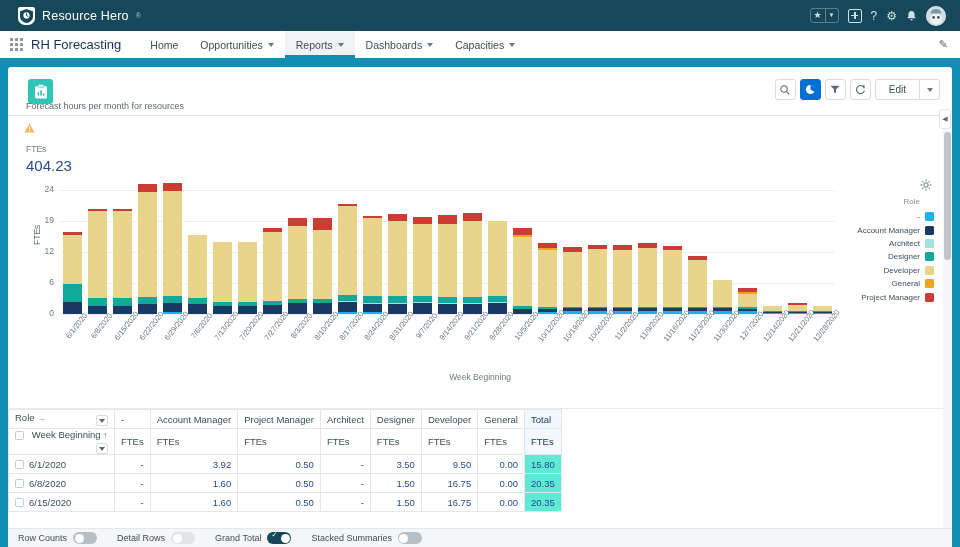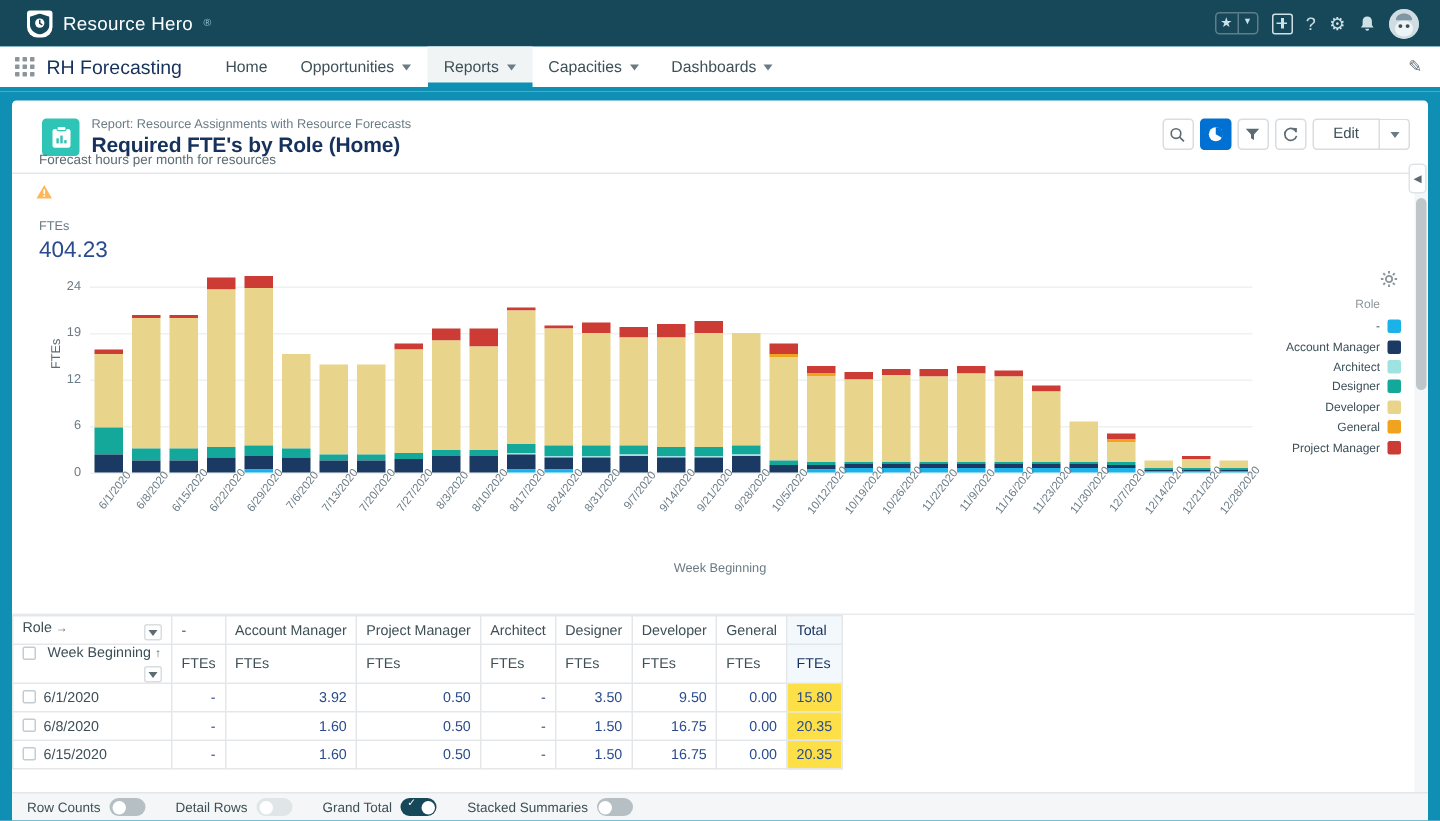--- a/index.html
+++ b/index.html
@@ -151,21 +151,21 @@
 
   
   .table-zone { flex:1; overflow:hidden; position:relative; }
   table { border-collapse:collapse; font-size:9.5px; }
   th, td { border:1px solid #e3e7ea; padding:0 6px; height:19px; color:#3d4f57; white-space:nowrap; }
   th { font-weight:normal; background:#fff; }
   .th-role { text-align:left; width:106px; }
   .th-grp { text-align:left; }
   .th-total { background:#f3f8fc; color:#16325c; }
   .td-num { text-align:right; color:#2a4b8d; }
-  .td-total { text-align:right; color:#2a4b8d; background:#fde047; }
+  .td-total { text-align:right; color:#2a4b8d; background:#5eead4; }
   .td-week { text-align:left; color:#3d4f57; }
   .mini-caret {
     display:inline-flex;align-items:center;justify-content:center;
     width:12px;height:11px;border:1px solid #d8dde1;border-radius:2px;
     vertical-align:middle; float:right; margin-top:3px;
   }
   .mini-caret i { width:0;height:0;border-left:3px solid transparent;border-right:3px solid transparent;border-top:4px solid #5c6b73; display:block;}
   .chk { width:9px;height:9px;border:1px solid #c3ccd2;border-radius:1.5px;display:inline-block;vertical-align:middle;margin-right:5px;}
   .sort-arrow { color:#5c6b73; font-size:8px; }
 
@@ -263,46 +263,42 @@
     </div>
     <div class="nav-item">
       <span>Opportunities</span>
       <span class="nav-caret"></span>
     </div>
     <div class="nav-item active">
       <span>Reports</span>
       <span class="nav-caret"></span>
     </div>
     <div class="nav-item">
+      <span>Dashboards</span>
+      <span class="nav-caret"></span>
+    </div>
+    <div class="nav-item">
       <span>Capacities</span>
-      <span class="nav-caret"></span>
-    </div>
-    <div class="nav-item">
-      <span>Dashboards</span>
       <span class="nav-caret"></span>
     </div>
   </div>
   <div class="pencil">✎</div>
 </div>
 
 <div class="page">
 
   <div class="rpt-header">
     <div class="rpt-icon">
       <svg width="14" height="15" viewBox="0 0 14 15">
           <rect x="1" y="2" width="12" height="12.5" rx="1.5" fill="#fff"></rect>
           <rect x="4" y="0.3" width="6" height="2.8" rx="1" fill="#fff" stroke="#2ec4b6" stroke-width=".8"></rect>
           <rect x="3.6" y="8.2" width="1.6" height="3.4" fill="#2ec4b6"></rect>
           <rect x="6.2" y="6.4" width="1.6" height="5.2" fill="#2ec4b6"></rect>
           <rect x="8.8" y="9.4" width="1.6" height="2.2" fill="#2ec4b6"></rect>
         </svg>
-    </div>
-    <div>
-      <div class="rpt-eyebrow">Report: Resource Assignments with Resource Forecasts</div>
-      <div class="rpt-title">Required FTE's by Role (Home)</div>
     </div>
     <div class="rpt-sub">Forecast hours per month for resources</div>
 
     <div class="rpt-actions">
       <div class="act-btn">
         <svg width="10" height="10" viewBox="0 0 10 10">
             <circle cx="4" cy="4" r="3.2" stroke="#5c6b73" stroke-width="1.1" fill="none"></circle>
             <line x1="6.4" y1="6.4" x2="9.3" y2="9.3" stroke="#5c6b73" stroke-width="1.1"></line>
           </svg>
       </div>

